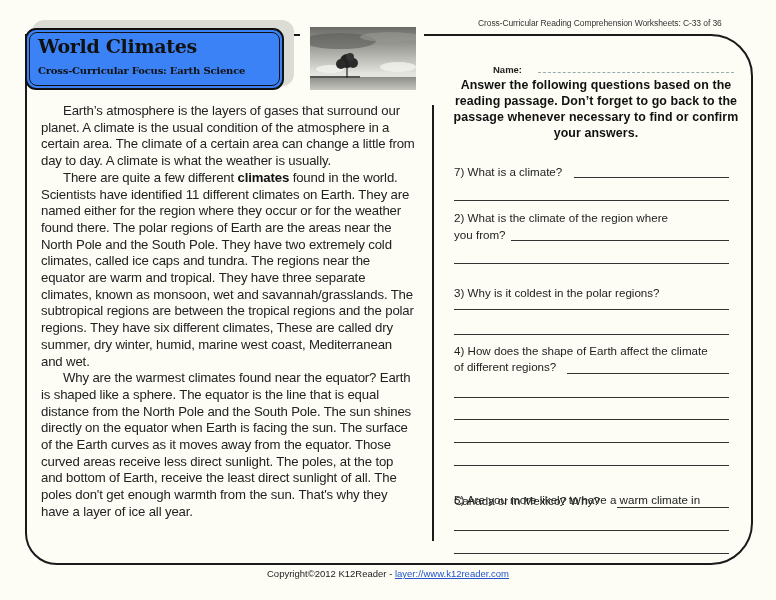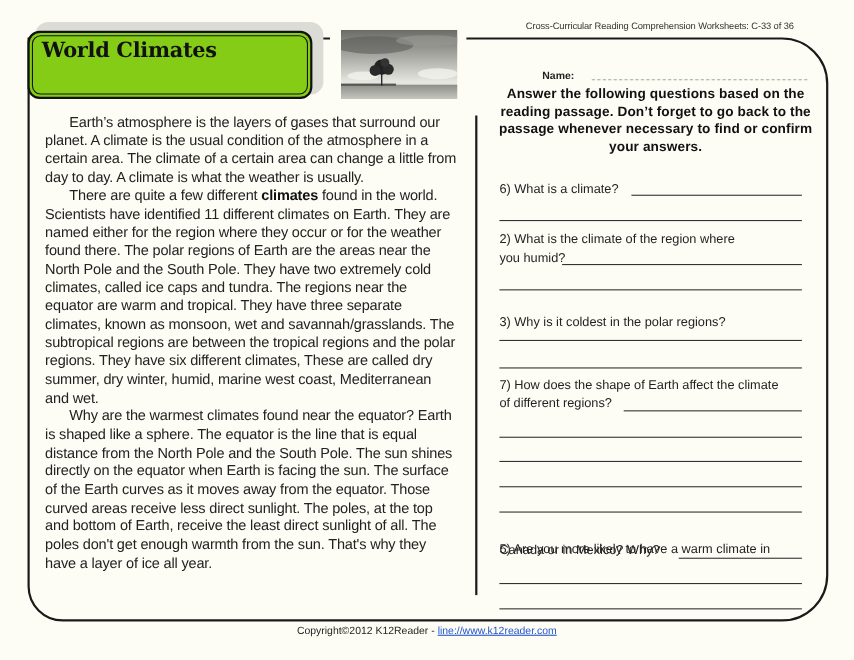--- a/index.html
+++ b/index.html
@@ -6,21 +6,21 @@
   body{width:776px;height:600px;background:#fdfdf6;position:relative;overflow:hidden;
        font-family:"Liberation Sans",sans-serif;color:#1a1a1a;}
   .abs{position:absolute;}
   
   .series{left:478px;top:18px;font-size:8.5px;color:#333;letter-spacing:-0.1px;white-space:nowrap;}
   
   .frame{left:25px;top:34px;width:724px;height:527px;border:2px solid #1a1a1a;
          border-top-right-radius:42px;border-bottom-left-radius:32px;border-top-left-radius:0;border-bottom-right-radius:42px;}
   
   .title-shadow{left:32px;top:20px;width:262px;height:66px;background:#dcdcd6;border-radius:12px;}
-  .title-box{left:25px;top:28px;width:255px;height:58px;background:#84cc16;border:2.5px solid #111;border-radius:11px;}
+  .title-box{left:25px;top:28px;width:255px;height:58px;background:#3b82f6;border:2.5px solid #111;border-radius:11px;}
   .title-inner{position:absolute;left:2px;top:2px;right:2px;bottom:2px;border:1.2px solid #111;border-radius:8px;}
   .title-text{position:absolute;left:11px;top:5px;font-family:"DejaVu Serif",serif;font-weight:bold;font-size:19px;color:#111;letter-spacing:-0.3px;}
   .subtitle-text{position:absolute;left:11px;top:35px;font-family:"DejaVu Serif",serif;font-weight:bold;font-size:10px;color:#111;letter-spacing:-0.2px;}
   .photo{left:310px;top:27px;width:106px;height:63px;overflow:hidden;}
   .photo-gap{left:300px;top:28px;width:124px;height:10px;background:#fdfdf6;}
   
   .divider{left:432px;top:105px;width:2px;height:436px;background:#1a1a1a;}
   
   .passage{left:41px;top:103px;width:374px;font-size:13.2px;line-height:16.7px;color:#222;letter-spacing:-0.15px;}
   .passage p{margin:0;text-indent:22px;}
@@ -41,20 +41,21 @@
 
 <div class="abs series">Cross-Curricular Reading Comprehension Worksheets: C-33 of 36</div>
 
 <div class="abs frame"></div>
 <div class="abs photo-gap"></div>
 
 <div class="abs title-shadow"></div>
 <div class="abs title-box">
   <div class="title-inner"></div>
   <div class="title-text">World Climates</div>
+  <div class="subtitle-text">Cross-Curricular Focus: Earth Science</div>
 </div>
 
 <div class="abs photo">
   <svg width="106" height="63" viewBox="0 0 106 63">
     <defs>
       <linearGradient id="sky" x1="0" y1="0" x2="0" y2="1">
         <stop offset="0" stop-color="#6a6a66"></stop>
         <stop offset="0.45" stop-color="#b4b4ae"></stop>
         <stop offset="0.75" stop-color="#e6e6e0"></stop>
         <stop offset="1" stop-color="#d8d8d2"></stop>
@@ -85,42 +86,42 @@
   <p>Earth’s atmosphere is the layers of gases that surround our planet. A climate is the usual condition of the atmosphere in a certain area. The climate of a certain area can change a little from day to day. A climate is what the weather is usually.</p>
   <p><span>There are quite a few different </span><b>climates</b><span> found in the world. Scientists have identified 11 different climates on Earth. They are named either for the region where they occur or for the weather found there. The polar regions of Earth are the areas near the North Pole and the South Pole. They have two extremely cold climates, called ice caps and tundra. The regions near the equator are warm and tropical. They have three separate climates, known as monsoon, wet and savannah/grasslands. The subtropical regions are between the tropical regions and the polar regions. They have six different climates, These are called dry summer, dry winter, humid, marine west coast, Mediterranean and wet.</span></p>
   <p>Why are the warmest climates found near the equator? Earth is shaped like a sphere. The equator is the line that is equal distance from the North Pole and the South Pole. The sun shines directly on the equator when Earth is facing the sun. The surface of the Earth curves as it moves away from the equator. Those curved areas receive less direct sunlight. The poles, at the top and bottom of Earth, receive the least direct sunlight of all. The poles don't get enough warmth from the sun. That's why they have a layer of ice all year.</p>
 </div>
 
 <div class="abs name-row">Name:</div>
 <div class="abs name-line"></div>
 
 <div class="abs instructions">Answer the following questions based on the reading passage. Don’t forget to go back to the passage whenever necessary to find or confirm your answers.</div>
 
-<div class="q" style="top:164px">6) What is a climate?</div>
+<div class="q" style="top:164px">7) What is a climate?</div>
 <div class="line" style="left:574px;top:177px;width:155px"></div>
 <div class="line" style="left:454px;top:200px;width:275px"></div>
 
 <div class="q" style="top:210px">2) What is the climate of the region where</div>
-<div class="q" style="top:227px">you humid?</div>
+<div class="q" style="top:227px">you from?</div>
 <div class="line" style="left:511px;top:240px;width:218px"></div>
 <div class="line" style="left:454px;top:263px;width:275px"></div>
 
 <div class="q" style="top:285px">3) Why is it coldest in the polar regions?</div>
 <div class="line" style="left:454px;top:309px;width:275px"></div>
 <div class="line" style="left:454px;top:334px;width:275px"></div>
 
-<div class="q" style="top:343px">7) How does the shape of Earth affect the climate</div>
+<div class="q" style="top:343px">4) How does the shape of Earth affect the climate</div>
 <div class="q" style="top:359px">of different regions?</div>
 <div class="line" style="left:567px;top:373px;width:162px"></div>
 <div class="line" style="left:454px;top:397px;width:275px"></div>
 <div class="line" style="left:454px;top:419px;width:275px"></div>
 <div class="line" style="left:454px;top:442px;width:275px"></div>
 <div class="line" style="left:454px;top:465px;width:275px"></div>
 
 <div class="q" style="top:492px">5) Are you more likely to have a warm climate in</div>
 <div class="q" style="top:493px">Canada or in Mexico? Why?</div>
 <div class="line" style="left:617px;top:507px;width:112px"></div>
 <div class="line" style="left:454px;top:530px;width:275px"></div>
 <div class="line" style="left:454px;top:553px;width:275px"></div>
 
 <div class="abs footer">
-  <span>Copyright©2012 K12Reader - </span><a>line://www.k12reader.com</a>
+  <span>Copyright©2012 K12Reader - </span><a>layer://www.k12reader.com</a>
 </div>
 
 </body></html>

